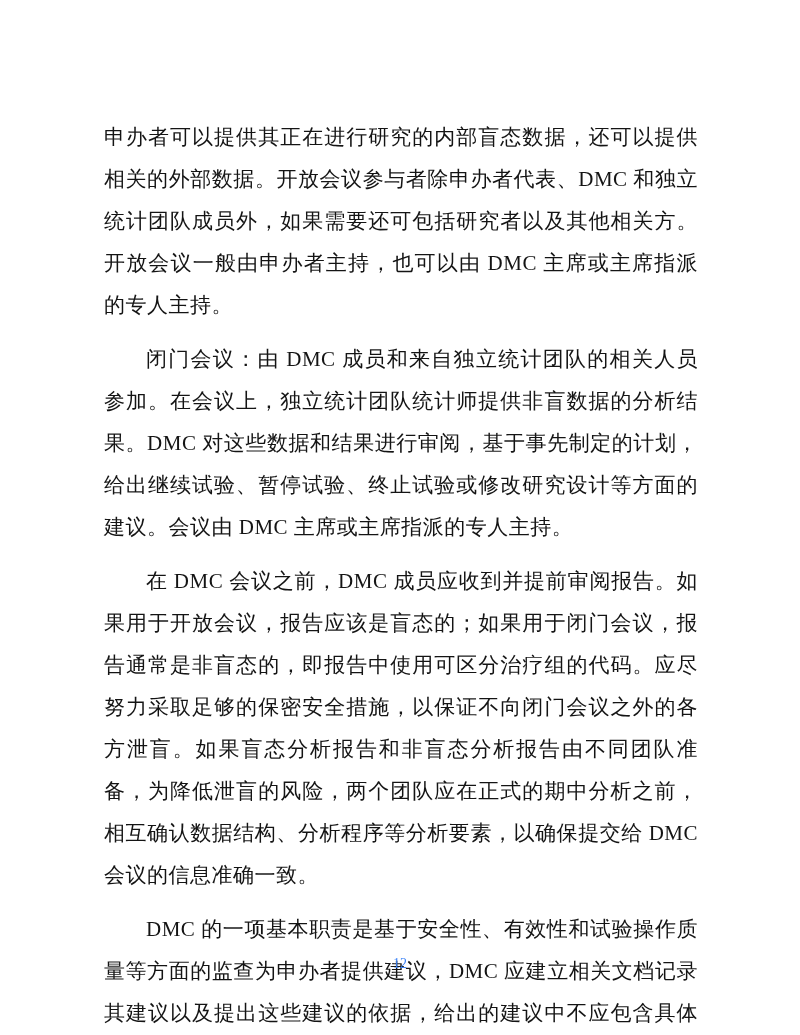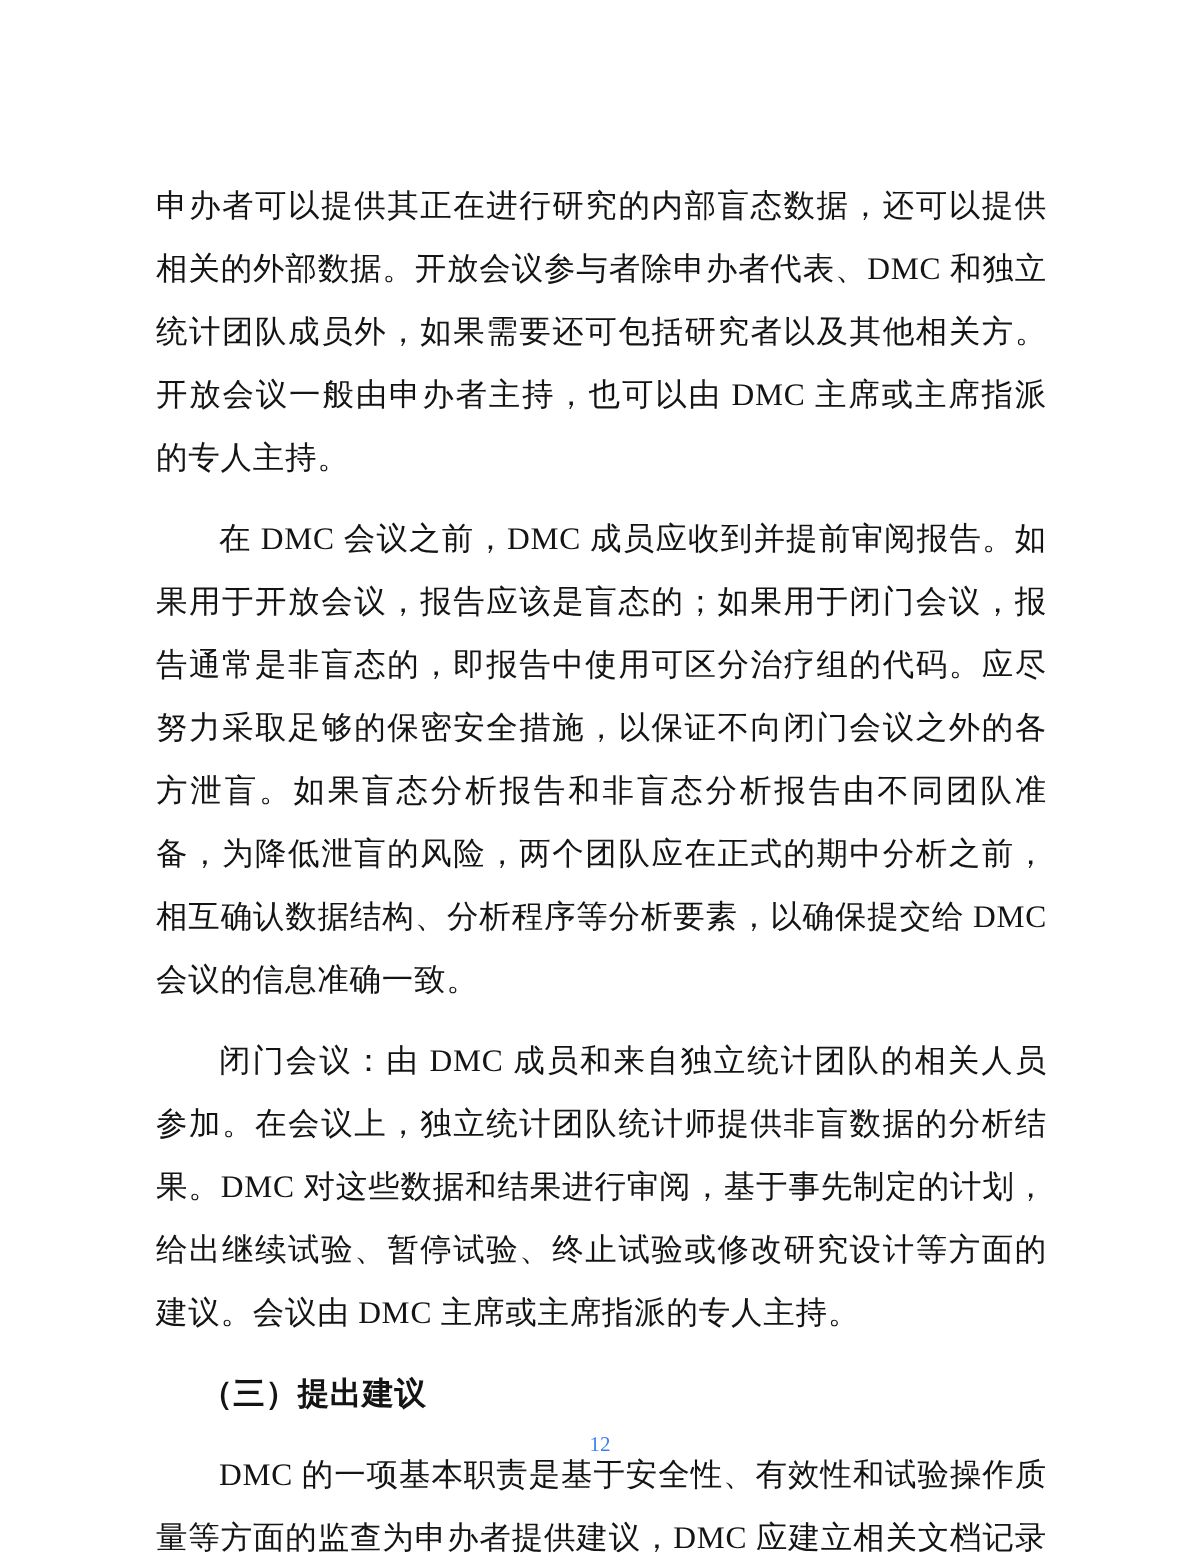--- a/index.html
+++ b/index.html
@@ -52,19 +52,18 @@
     line-height: 22px;
     color: #3b82f6;
   }
 </style>
 </head>
 <body>
 
 <div class="page">
   <div class="content">
     <p class="no-indent">申办者可以提供其正在进行研究的内部盲态数据，还可以提供相关的外部数据。开放会议参与者除申办者代表、DMC 和独立统计团队成员外，如果需要还可包括研究者以及其他相关方。开放会议一般由申办者主持，也可以由 DMC 主席或主席指派的专人主持。</p>
+    <p>闭门会议：由 DMC 成员和来自独立统计团队的相关人员参加。在会议上，独立统计团队统计师提供非盲数据的分析结果。DMC 对这些数据和结果进行审阅，基于事先制定的计划，给出继续试验、暂停试验、终止试验或修改研究设计等方面的建议。会议由 DMC 主席或主席指派的专人主持。</p>
     <p>在 DMC 会议之前，DMC 成员应收到并提前审阅报告。如果用于开放会议，报告应该是盲态的；如果用于闭门会议，报告通常是非盲态的，即报告中使用可区分治疗组的代码。应尽努力采取足够的保密安全措施，以保证不向闭门会议之外的各方泄盲。如果盲态分析报告和非盲态分析报告由不同团队准备，为降低泄盲的风险，两个团队应在正式的期中分析之前，相互确认数据结构、分析程序等分析要素，以确保提交给 DMC 会议的信息准确一致。</p>
-    <p>闭门会议：由 DMC 成员和来自独立统计团队的相关人员参加。在会议上，独立统计团队统计师提供非盲数据的分析结果。DMC 对这些数据和结果进行审阅，基于事先制定的计划，给出继续试验、暂停试验、终止试验或修改研究设计等方面的建议。会议由 DMC 主席或主席指派的专人主持。</p>
-    <p class="section-heading">（三）提出建议</p>
     <p>DMC 的一项基本职责是基于安全性、有效性和试验操作质量等方面的监查为申办者提供建议，DMC 应建立相关文档记录其建议以及提出这些建议的依据，给出的建议中不应包含具体的临床试</p>
   </div>
   <div class="page-footer">12</div>
 </div>
 
 </body></html>

